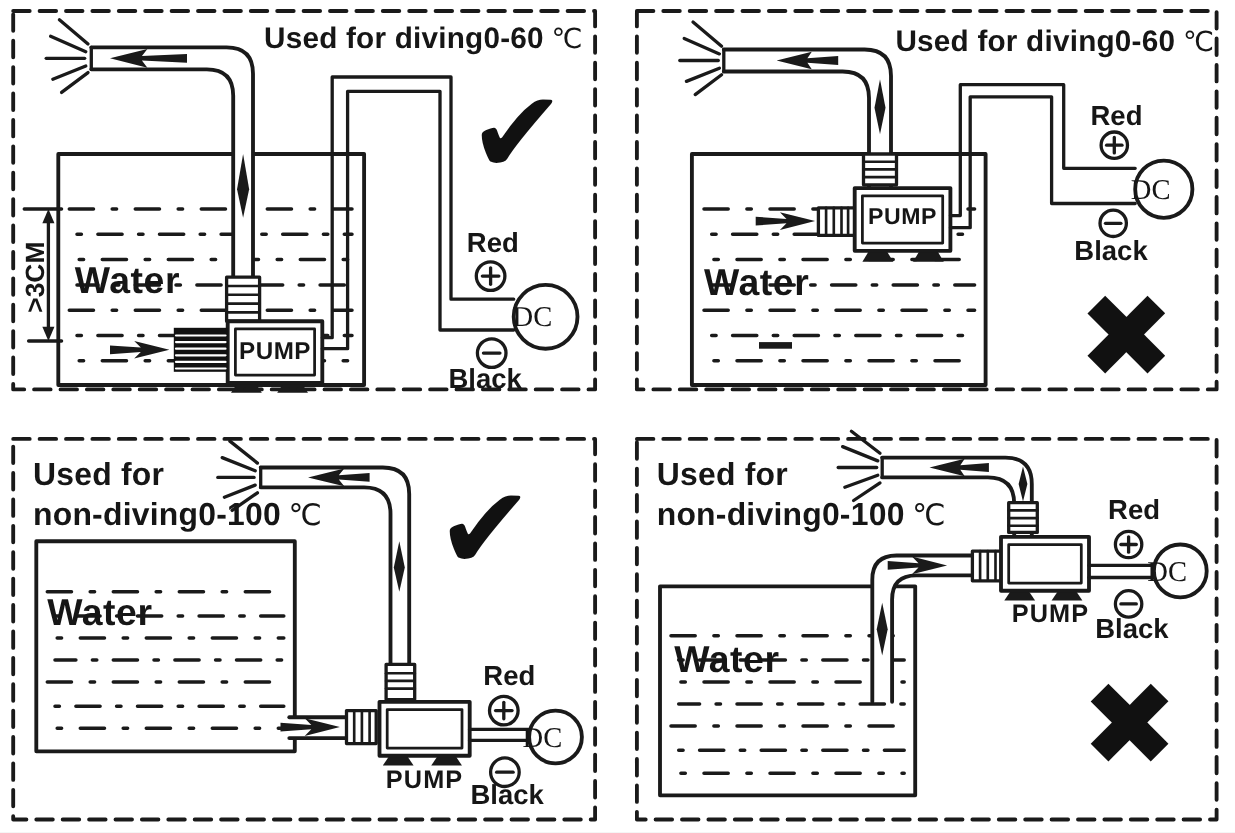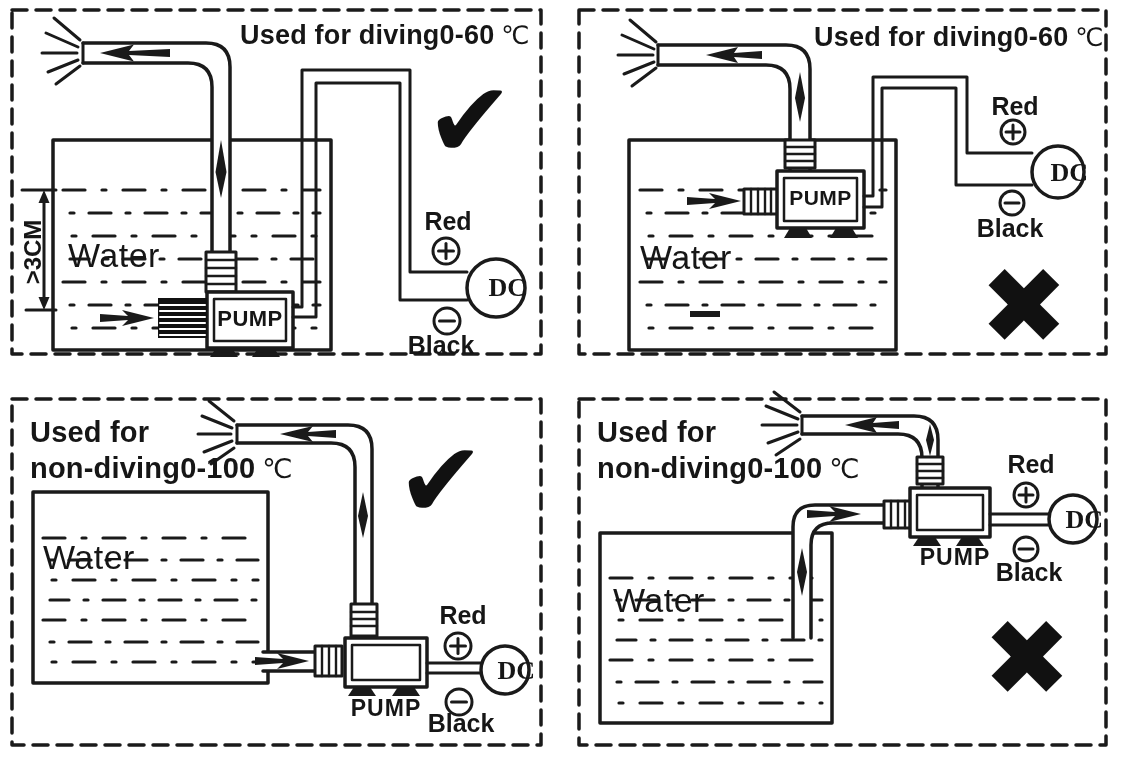--- a/index.html
+++ b/index.html
@@ -2,25 +2,25 @@
 <html><head>
 <meta charset="utf-8">
 <style>
   html,body{margin:0;padding:0;background:#e9e9e9;}
   #stage{position:relative;width:1123px;height:757px;background:#ffffff;overflow:hidden;
          font-family:"Liberation Sans","DejaVu Sans",sans-serif;color:#161616;}
   #art{position:absolute;left:0;top:0;}
   .lbl{position:absolute;white-space:nowrap;color:#161616;}
   .title{font-size:27px;font-weight:bold;letter-spacing:0.2px;}
   .deg{font-weight:400;font-size:0.93em;margin-left:7px;font-family:"DejaVu Sans",sans-serif;}
-  .water{font-size:34px;font-weight:normal;letter-spacing:0.5px;}
+  .water{font-size:34px;font-weight:bold;letter-spacing:0.5px;}
   .pumpin{font-size:22px;font-weight:bold;text-align:center;letter-spacing:0.5px;}
   .pumpunder{font-size:23px;font-weight:bold;text-align:center;letter-spacing:1px;}
   .wire-lbl{font-size:25px;font-weight:700;text-align:center;}
-  .dc-lbl{font-size:26px;font-weight:bold;font-family:"Liberation Serif","DejaVu Serif",serif;text-align:right;}
+  .dc-lbl{font-size:26px;font-weight:normal;font-family:"Liberation Serif","DejaVu Serif",serif;text-align:left;}
   .depth{font-size:24px;font-weight:bold;text-align:center;transform:rotate(-90deg);transform-origin:center center;width:86px;}
   .mark{position:absolute;width:128px;height:114px;display:flex;align-items:center;justify-content:center;
         font-family:"DejaVu Sans",sans-serif;color:#111;font-size:106px;line-height:1;}
 </style>
 </head>
 <body>
 
 <div id="stage">
 
 <svg id="art" width="1123" height="757" viewBox="0 0 1123 757" stroke-linecap="round" stroke-linejoin="round">

